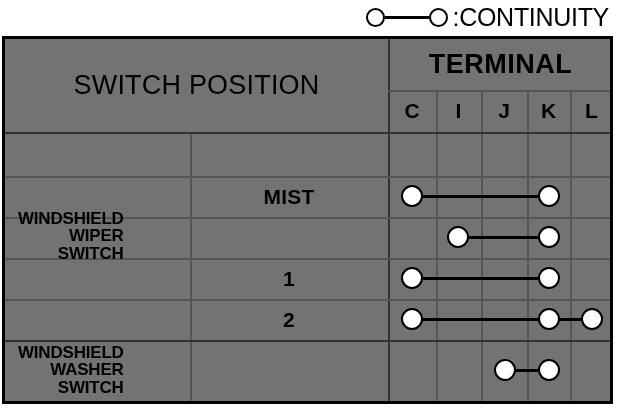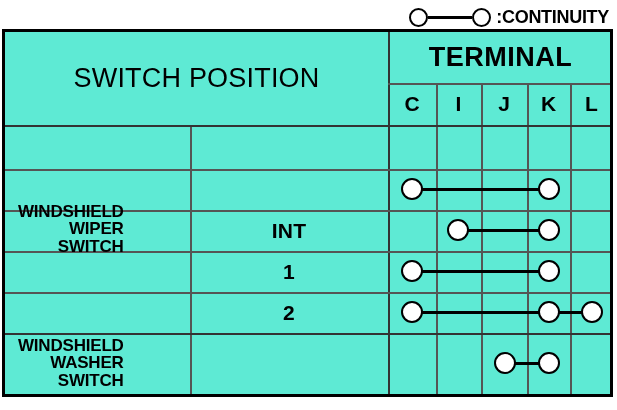--- a/index.html
+++ b/index.html
@@ -19,31 +19,31 @@
     display:flex;align-items:center;height:32px;
   }
   .lg-circle{
     width:19px;height:19px;border:2.6px solid #000;border-radius:50%;
     box-sizing:border-box;flex:0 0 auto;
   }
   .lg-line{
     width:44px;height:3px;background:#000;flex:0 0 auto;margin:0 0px;
   }
   .lg-text{
-    font-size:18px;font-weight:bold;letter-spacing:-0.3px;
+    font-size:25px;font-weight:normal;letter-spacing:-0.3px;
     margin-left:5px;line-height:1;white-space:nowrap;
   }
 
   
   #table{
-    position:absolute;left:2px;top:29px;
+    position:absolute;left:2px;top:36px;
     width:611px;height:368px;
     box-sizing:border-box;
     border:3.5px solid #000;
-    background:#5eead4;
+    background:#737373;
   }
 
   
   .vline{position:absolute;top:0;bottom:0;width:2px;background:#555;}
   .hline{position:absolute;left:0;right:0;height:2px;background:#555;}
   .vline.dark,.hline.dark{background:#333;}
 
   
   .cell{position:absolute;box-sizing:border-box;display:flex;}
   .c-center{align-items:center;justify-content:center;}
@@ -108,21 +108,21 @@
   <div class="cell c-center t-colhead" style="left:565px;top:51px;width:43px;height:42px;">L</div>
 
   <div class="cell c-left t-group" style="left:0;top:93px;width:185px;height:208px;padding-left:13px;">WINDSHIELD
 WIPER
 SWITCH</div>
 
   <div class="cell c-left t-group" style="left:0;top:301px;width:185px;height:60px;padding-left:13px;">WINDSHIELD
 WASHER
 SWITCH</div>
 
-  <div class="cell c-center t-pos" style="left:185px;top:178px;width:198px;height:41px;">INT</div>
+  <div class="cell c-center t-pos" style="left:185px;top:137px;width:198px;height:41px;">MIST</div>
   <div class="cell c-center t-pos" style="left:185px;top:219px;width:198px;height:41px;">1</div>
   <div class="cell c-center t-pos" style="left:185px;top:260px;width:198px;height:41px;">2</div>
 
   <div class="conn" style="left:407px;top:156px;width:137px;"></div>
   <div class="dot" style="left:396px;top:146px;"></div>
   <div class="dot" style="left:533px;top:146px;"></div>
 
   <div class="conn" style="left:453px;top:197px;width:91px;"></div>
   <div class="dot" style="left:442px;top:187px;"></div>
   <div class="dot" style="left:533px;top:187px;"></div>

